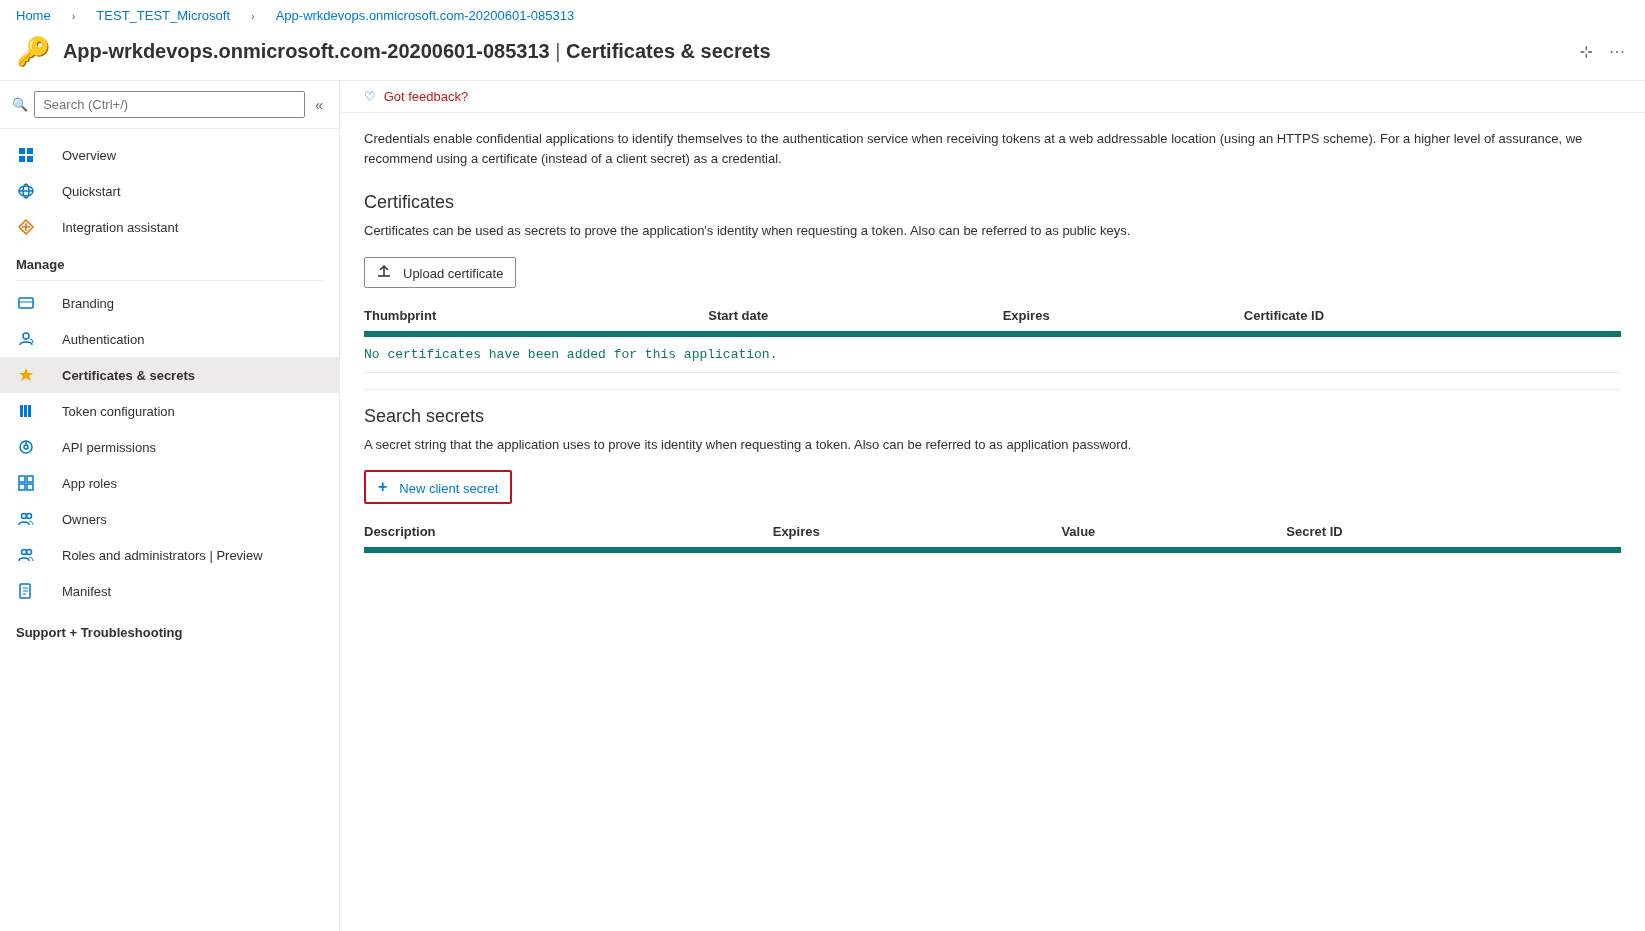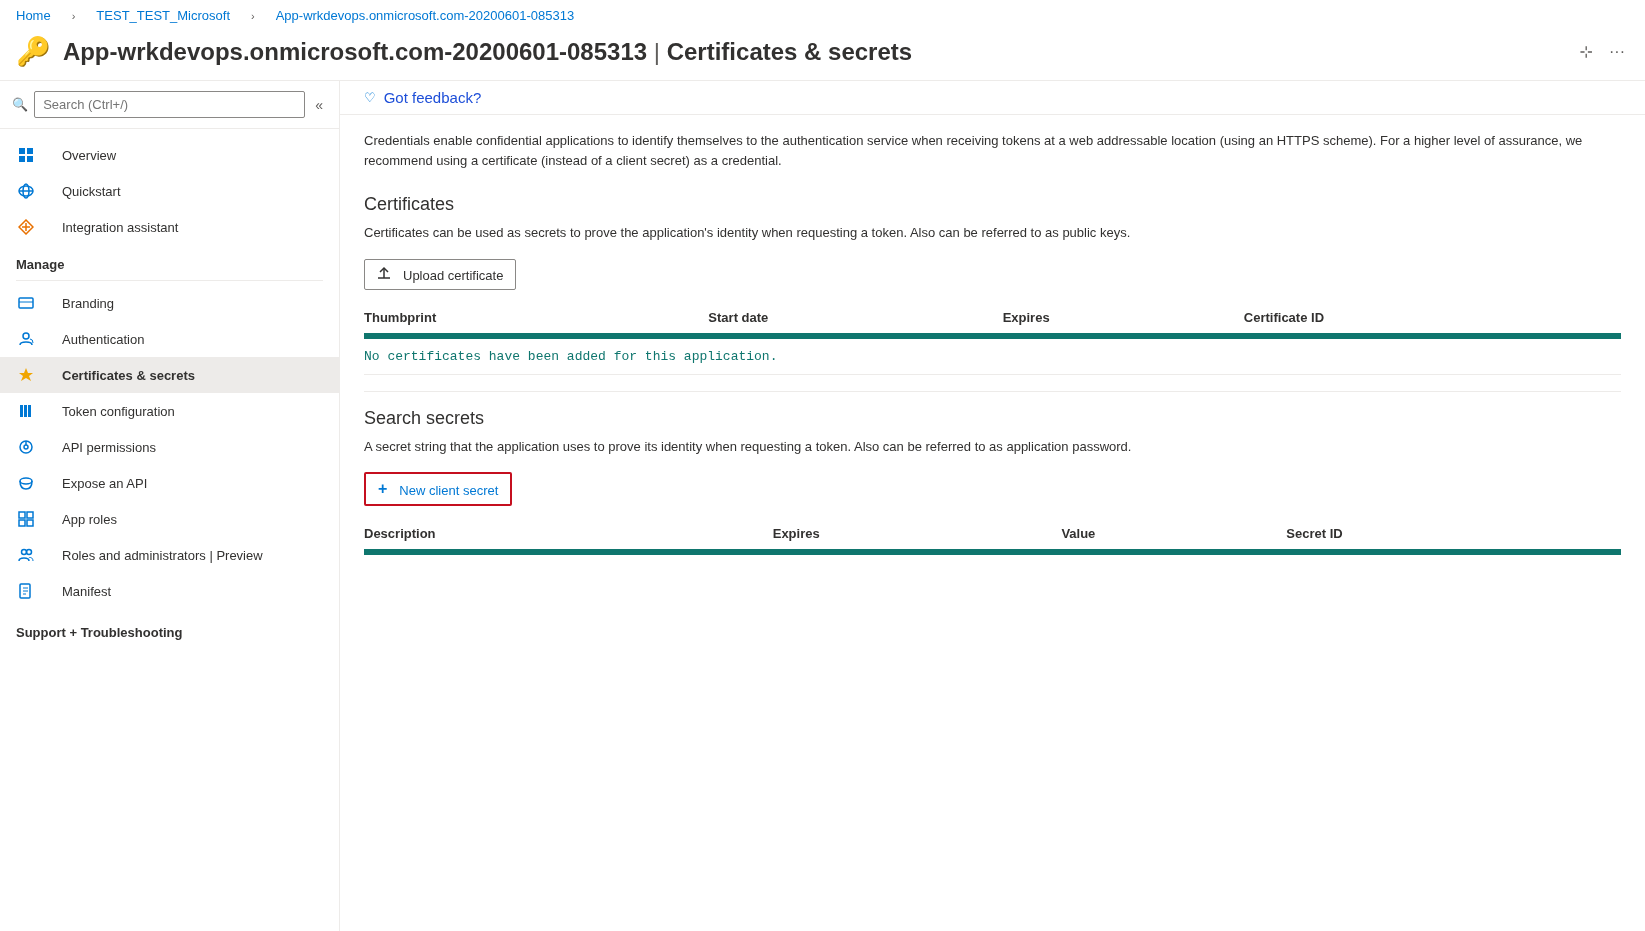--- a/index.html
+++ b/index.html
@@ -6,21 +6,21 @@
     body { font-family: 'Segoe UI', Arial, sans-serif; font-size: 13px; color: #323130; background: #fff; display: flex; flex-direction: column; height: 931px; overflow: hidden; }
 
     
     .breadcrumb { display: flex; align-items: center; padding: 8px 16px; font-size: 13px; gap: 21px; }
     .breadcrumb a { color: #0078d4; text-decoration: none; }
     .breadcrumb-sep { color: #605e5c; font-size: 11px; }
 
     
     .page-header { display: flex; align-items: center; padding: 4px 16px 12px 16px; gap: 12px; border-bottom: 1px solid #edebe9; }
     .page-header-icon { font-size: 28px; }
-    .page-header-title { font-size: 24px; font-weight: 600; color: #323130; }
+    .page-header-title { font-size: 20px; font-weight: 600; color: #323130; }
     .page-header-actions { margin-left: auto; display: flex; gap: 8px; align-items: center; }
     .icon-btn { background: none; border: none; cursor: pointer; color: #605e5c; font-size: 16px; padding: 4px; border-radius: 2px; }
 
     
     .main-layout { display: flex; flex: 1; overflow: hidden; }
 
     
     .sidebar { width: 340px; min-width: 340px; border-right: 1px solid #edebe9; display: flex; flex-direction: column; overflow-y: auto; background: #fff; }
     .sidebar-search { padding: 10px 12px; border-bottom: 1px solid #edebe9; display: flex; align-items: center; gap: 6px; }
     .sidebar-search-input { flex: 1; border: 1px solid #8a8886; border-radius: 2px; padding: 5px 8px; font-size: 13px; color: #323130; outline: none; }
@@ -32,21 +32,21 @@
     .nav-icon { width: 20px; height: 20px; display: flex; align-items: center; justify-content: center; flex-shrink: 0; }
 
     .section-header { padding: 12px 16px 4px 16px; font-weight: 600; font-size: 13px; color: #323130; }
     .section-divider { border: none; border-top: 1px solid #edebe9; margin: 4px 16px; }
 
     
     .content { flex: 1; overflow-y: auto; padding: 0; }
 
     
     .feedback-bar { display: flex; align-items: center; gap: 8px; padding: 8px 24px; border-bottom: 1px solid #edebe9; }
-    .feedback-link { color: #1d4ed8; cursor: pointer; font-size: 15px; text-decoration: none; }
+    .feedback-link { color: #b91c1c; cursor: pointer; font-size: 13px; text-decoration: none; }
 
     
     .description-text { font-size: 13px; color: #323130; line-height: 1.5; padding: 16px 24px 8px 24px; border-bottom: none; }
 
     
     .section { padding: 16px 24px; }
     .section-title { font-size: 18px; font-weight: 400; color: #323130; margin-bottom: 8px; }
     .section-desc { font-size: 13px; color: #323130; margin-bottom: 16px; line-height: 1.5; }
 
     
@@ -179,42 +179,44 @@
         <span class="nav-icon">
           <svg width="16" height="16" viewBox="0 0 16 16">
               <circle cx="8" cy="8" r="6" fill="none" stroke="#0078d4" stroke-width="1.5"></circle>
               <circle cx="8" cy="8" r="2" fill="none" stroke="#0078d4" stroke-width="1.5"></circle>
               <line x1="8" y1="2" x2="8" y2="6" stroke="#0078d4" stroke-width="1.5"></line>
             </svg>
         </span>
         <span>API permissions</span>
       </div>
 
-      <div class="nav-item">
-        <span class="nav-icon">
-          <svg width="16" height="16" viewBox="0 0 16 16">
-              <ellipse cx="8" cy="6" rx="6" ry="3" fill="none" stroke="#0078d4" stroke-width="1.5"></ellipse>
-              <path d="M2 6 Q2 14 8 14 Q14 14 14 6" fill="none" stroke="#0078d4" stroke-width="1.5"></path>
-            </svg>
-        </span>
-        <span>Expose an API</span>
-      </div>
 
       <div class="nav-item">
         <span class="nav-icon">
           <svg width="16" height="16" viewBox="0 0 16 16">
               <rect x="1" y="1" width="6" height="6" fill="none" stroke="#0078d4" stroke-width="1.5"></rect>
               <rect x="9" y="1" width="6" height="6" fill="none" stroke="#0078d4" stroke-width="1.5"></rect>
               <rect x="1" y="9" width="6" height="6" fill="none" stroke="#0078d4" stroke-width="1.5"></rect>
               <rect x="9" y="9" width="6" height="6" fill="none" stroke="#0078d4" stroke-width="1.5"></rect>
             </svg>
         </span>
         <span>App roles</span>
       </div>
 
+      <div class="nav-item">
+        <span class="nav-icon">
+          <svg width="16" height="16" viewBox="0 0 16 16">
+              <circle cx="6" cy="5" r="2.5" fill="none" stroke="#0078d4" stroke-width="1.5"></circle>
+              <circle cx="11" cy="5" r="2.5" fill="none" stroke="#0078d4" stroke-width="1.5"></circle>
+              <path d="M1 14 C1 10 11 10 11 14" fill="none" stroke="#0078d4" stroke-width="1.5"></path>
+              <path d="M11 11 C11 10 15 10 15 14" fill="none" stroke="#0078d4" stroke-width="1"></path>
+            </svg>
+        </span>
+        <span>Owners</span>
+      </div>
 
       <div class="nav-item">
         <span class="nav-icon">
           <svg width="16" height="16" viewBox="0 0 16 16">
               <circle cx="6" cy="5" r="2.5" fill="none" stroke="#0078d4" stroke-width="1.5"></circle>
               <circle cx="11" cy="5" r="2.5" fill="none" stroke="#0078d4" stroke-width="1.5"></circle>
               <path d="M1 14 C1 10 11 10 11 14" fill="none" stroke="#0078d4" stroke-width="1.5"></path>
               <path d="M11 11 C11 10 15 10 15 14" fill="none" stroke="#0078d4" stroke-width="1"></path>
             </svg>
         </span>

